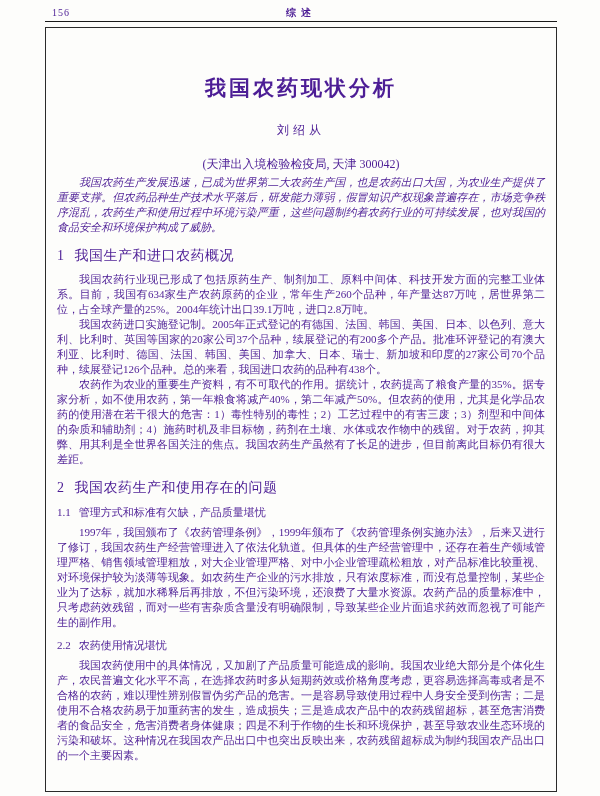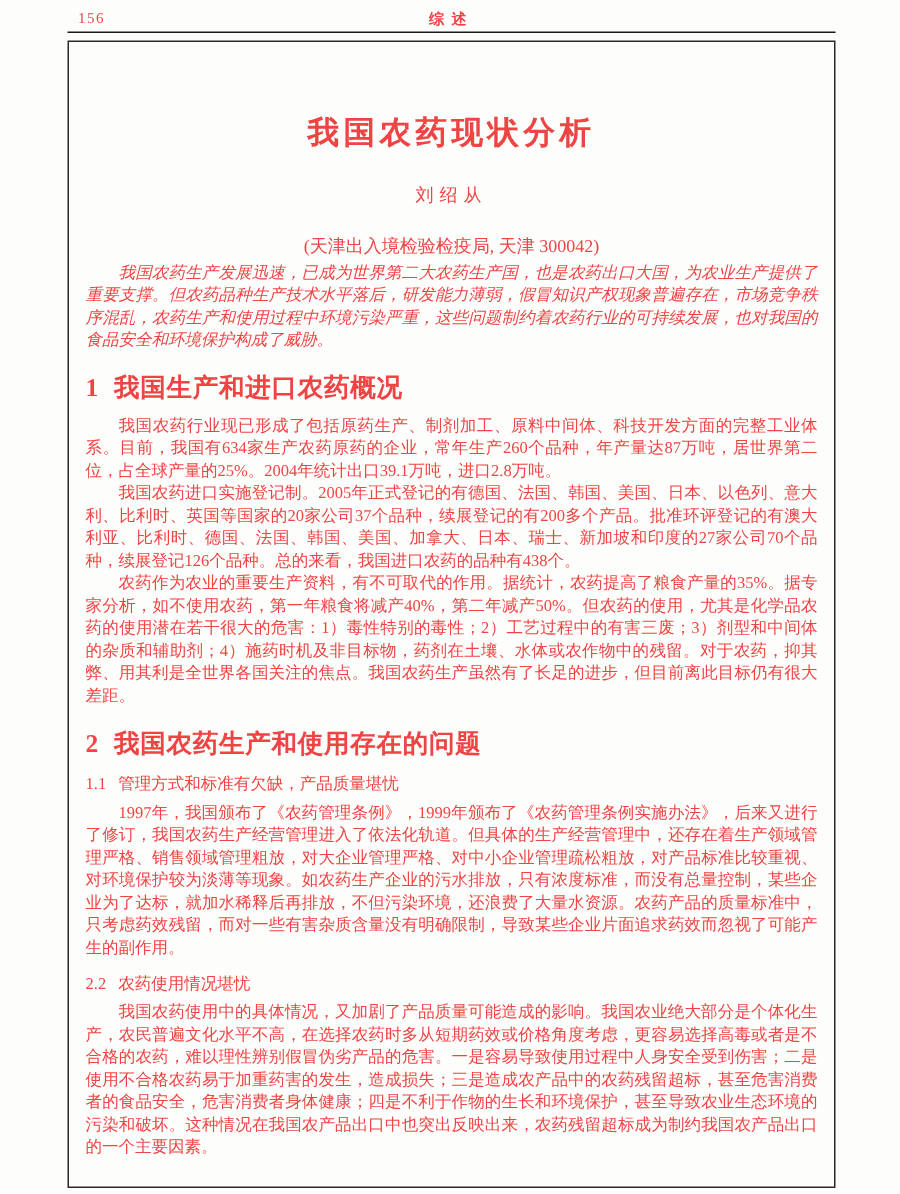--- a/index.html
+++ b/index.html
@@ -6,21 +6,21 @@
     margin: 0;
     padding: 0;
     background: #f5f4f1;
   }
   .page {
     position: relative;
     width: 600px;
     height: 796px;
     background: #fdfdfb;
     font-family: "Liberation Serif", "DejaVu Serif", serif;
-    color: #ef4444;
+    color: #4c1d95;
     overflow: hidden;
   }
   .running-head {
     position: absolute;
     top: 5px;
     left: 45px;
     right: 43px;
     height: 16px;
     border-bottom: 1.5px solid #1a1a1a;
     font-size: 10px;
@@ -75,22 +75,22 @@
     line-height: 15px;
     text-align: justify;
     text-indent: 2em;
   }
   p.abstract {
     margin-top: 2px;
     font-style: italic;
   }
   h2.sec {
     margin: 12px 0 7px 0;
-    font-size: 17px;
-    font-weight: bold;
+    font-size: 14px;
+    font-weight: normal;
     letter-spacing: 0.5px;
   }
   h3.sub {
     margin: 8px 0 5px 0;
     font-size: 11px;
     font-weight: normal;
   }
   .sec-num {
     margin-right: 10px;
   }

